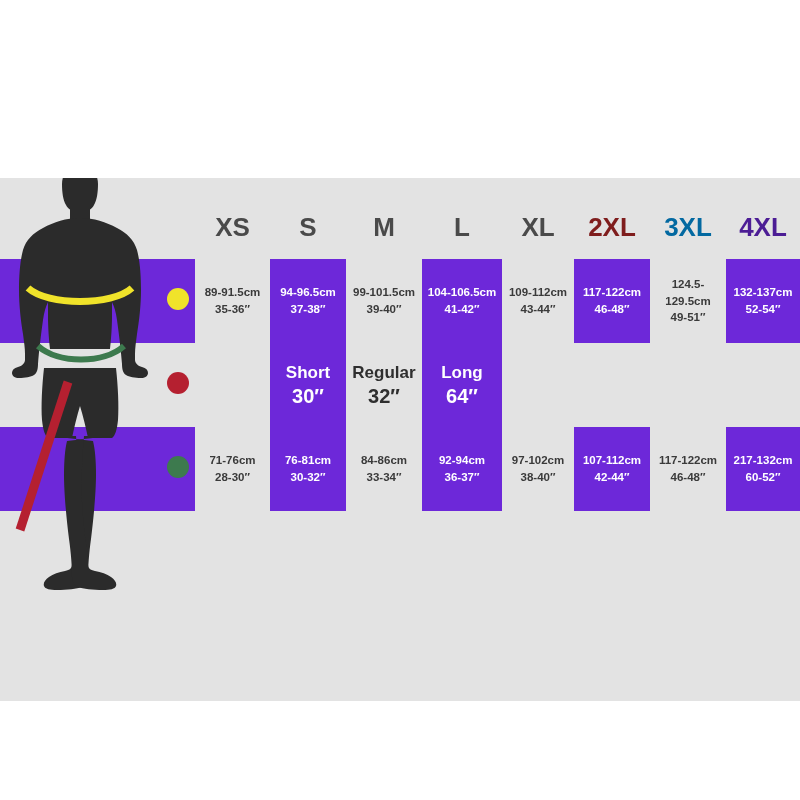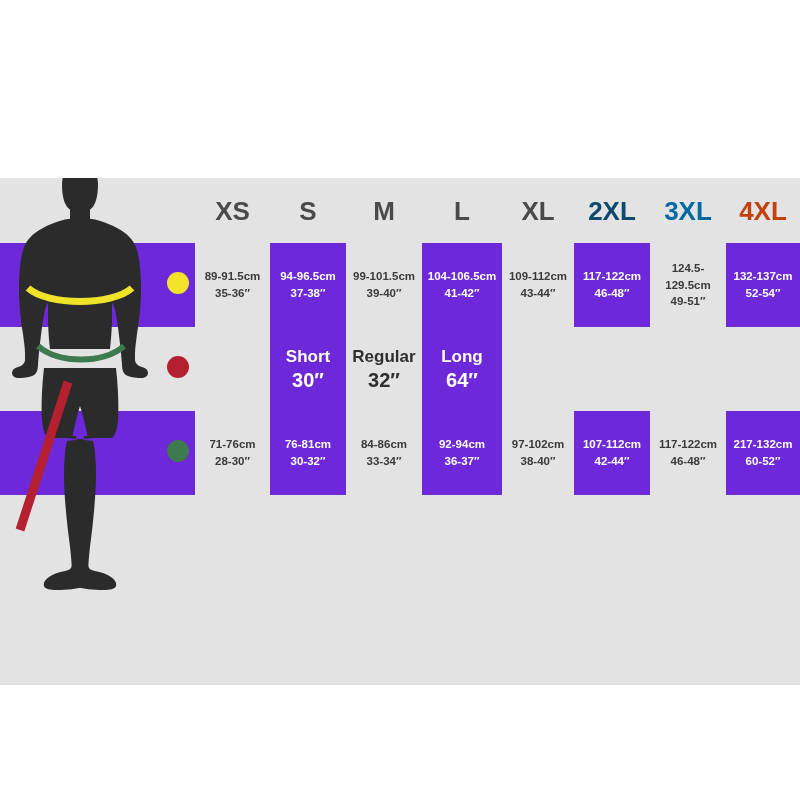--- a/index.html
+++ b/index.html
@@ -24,21 +24,21 @@
     position: absolute;
     left: 0;
     top: 178px;
     width: 800px;
     height: 444px;
     background: #e3e3e3;
   }
   .chart-table {
     position: absolute;
     left: 0;
-    top: 1px;
+    top: 17px;
     width: 800px;
     height: 444px;
     border-collapse: collapse;
     table-layout: fixed;
   }
   .chart-table td {
     padding: 0;
     margin: 0;
     text-align: center;
     vertical-align: middle;
@@ -125,23 +125,23 @@
 
       <tbody>
           <tr class="row-head">
         <td class="cell-light"></td>
         <td class="cell-light"></td>
         <td class="cell-light"><span class="size-label" style="color:#4a4a4a">XS</span></td>
         <td class="cell-light"><span class="size-label" style="color:#4a4a4a">S</span></td>
         <td class="cell-light"><span class="size-label" style="color:#4a4a4a">M</span></td>
         <td class="cell-light"><span class="size-label" style="color:#4a4a4a">L</span></td>
         <td class="cell-light"><span class="size-label" style="color:#4a4a4a">XL</span></td>
-        <td class="cell-light"><span class="size-label" style="color:#0c4a6e">2XL</span></td>
+        <td class="cell-light"><span class="size-label" style="color:#7f1d1d">2XL</span></td>
         <td class="cell-light"><span class="size-label" style="color:#0369a1">3XL</span></td>
-        <td class="cell-light"><span class="size-label" style="color:#c2410c">4XL</span></td>
+        <td class="cell-light"><span class="size-label" style="color:#4c1d95">4XL</span></td>
       </tr>
 
       <tr class="row-measure">
         <td class="cell-dark"></td>
         <td class="cell-dark">
           <span class="dot dot-yellow"></span>
         </td>
         <td class="cell-light">
               <div class="measure-cell on-light"><span>89-91.5cm</span><br><span>35-36″</span></div>
             </td>

